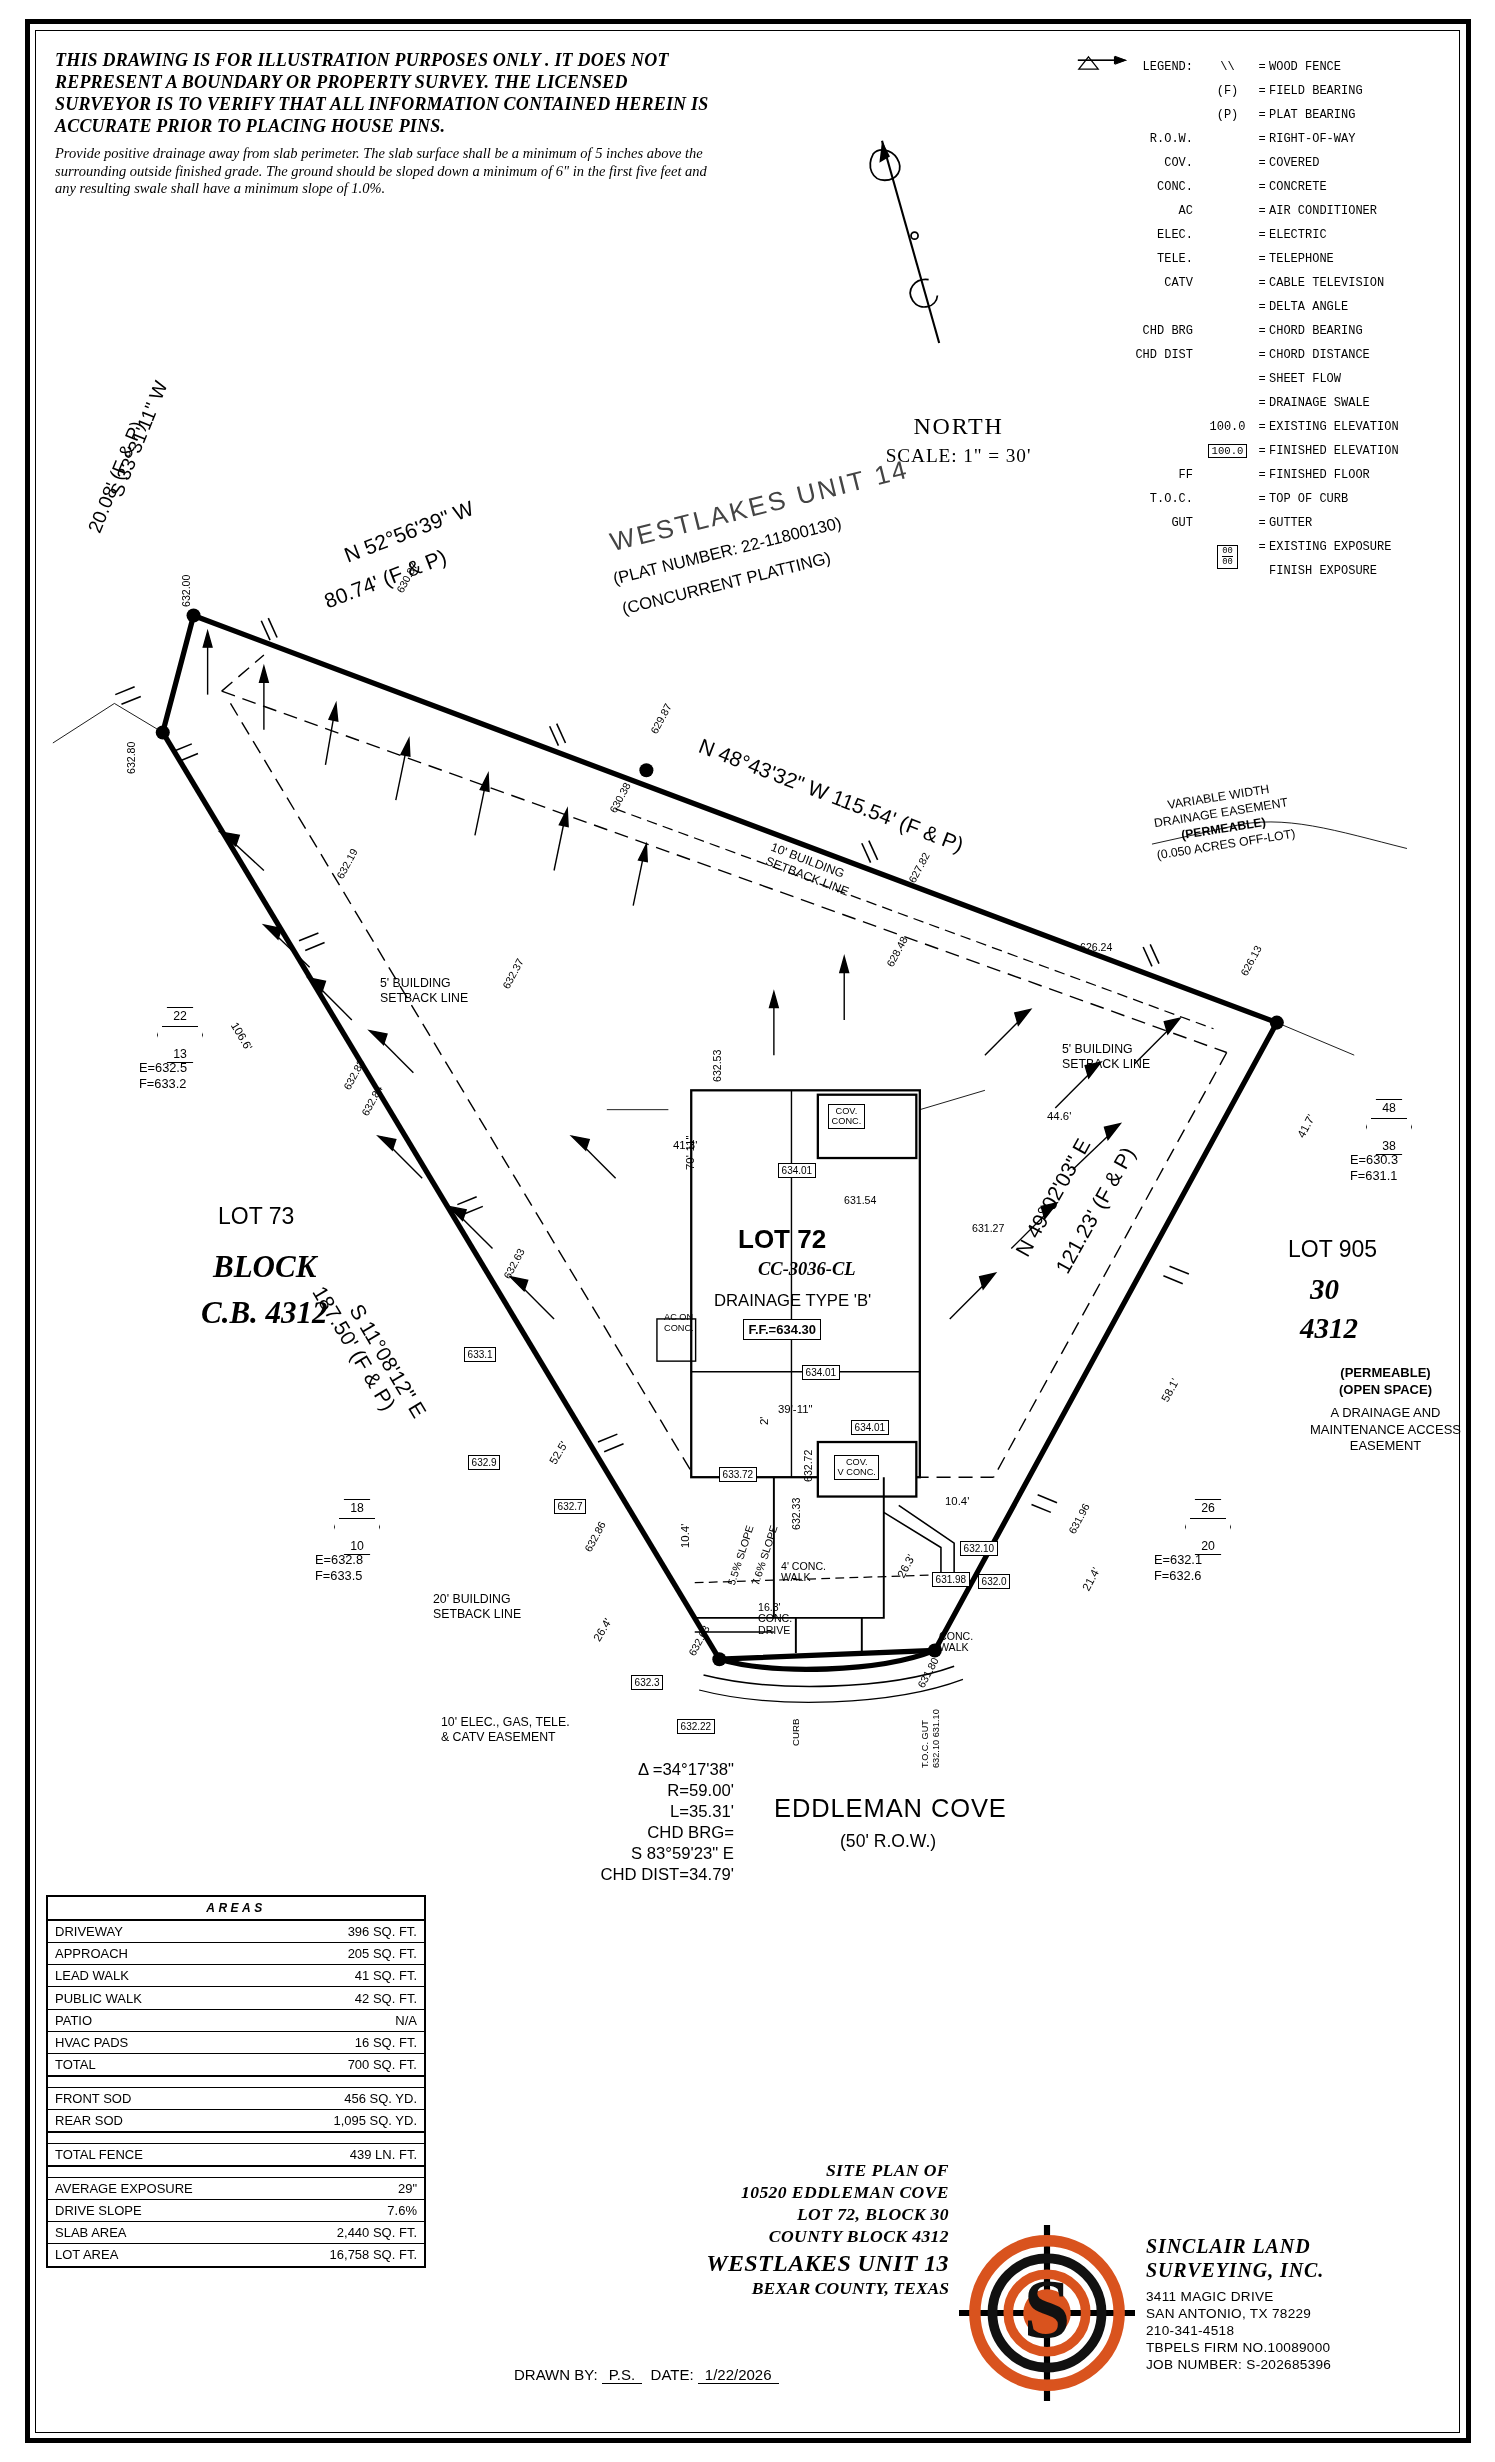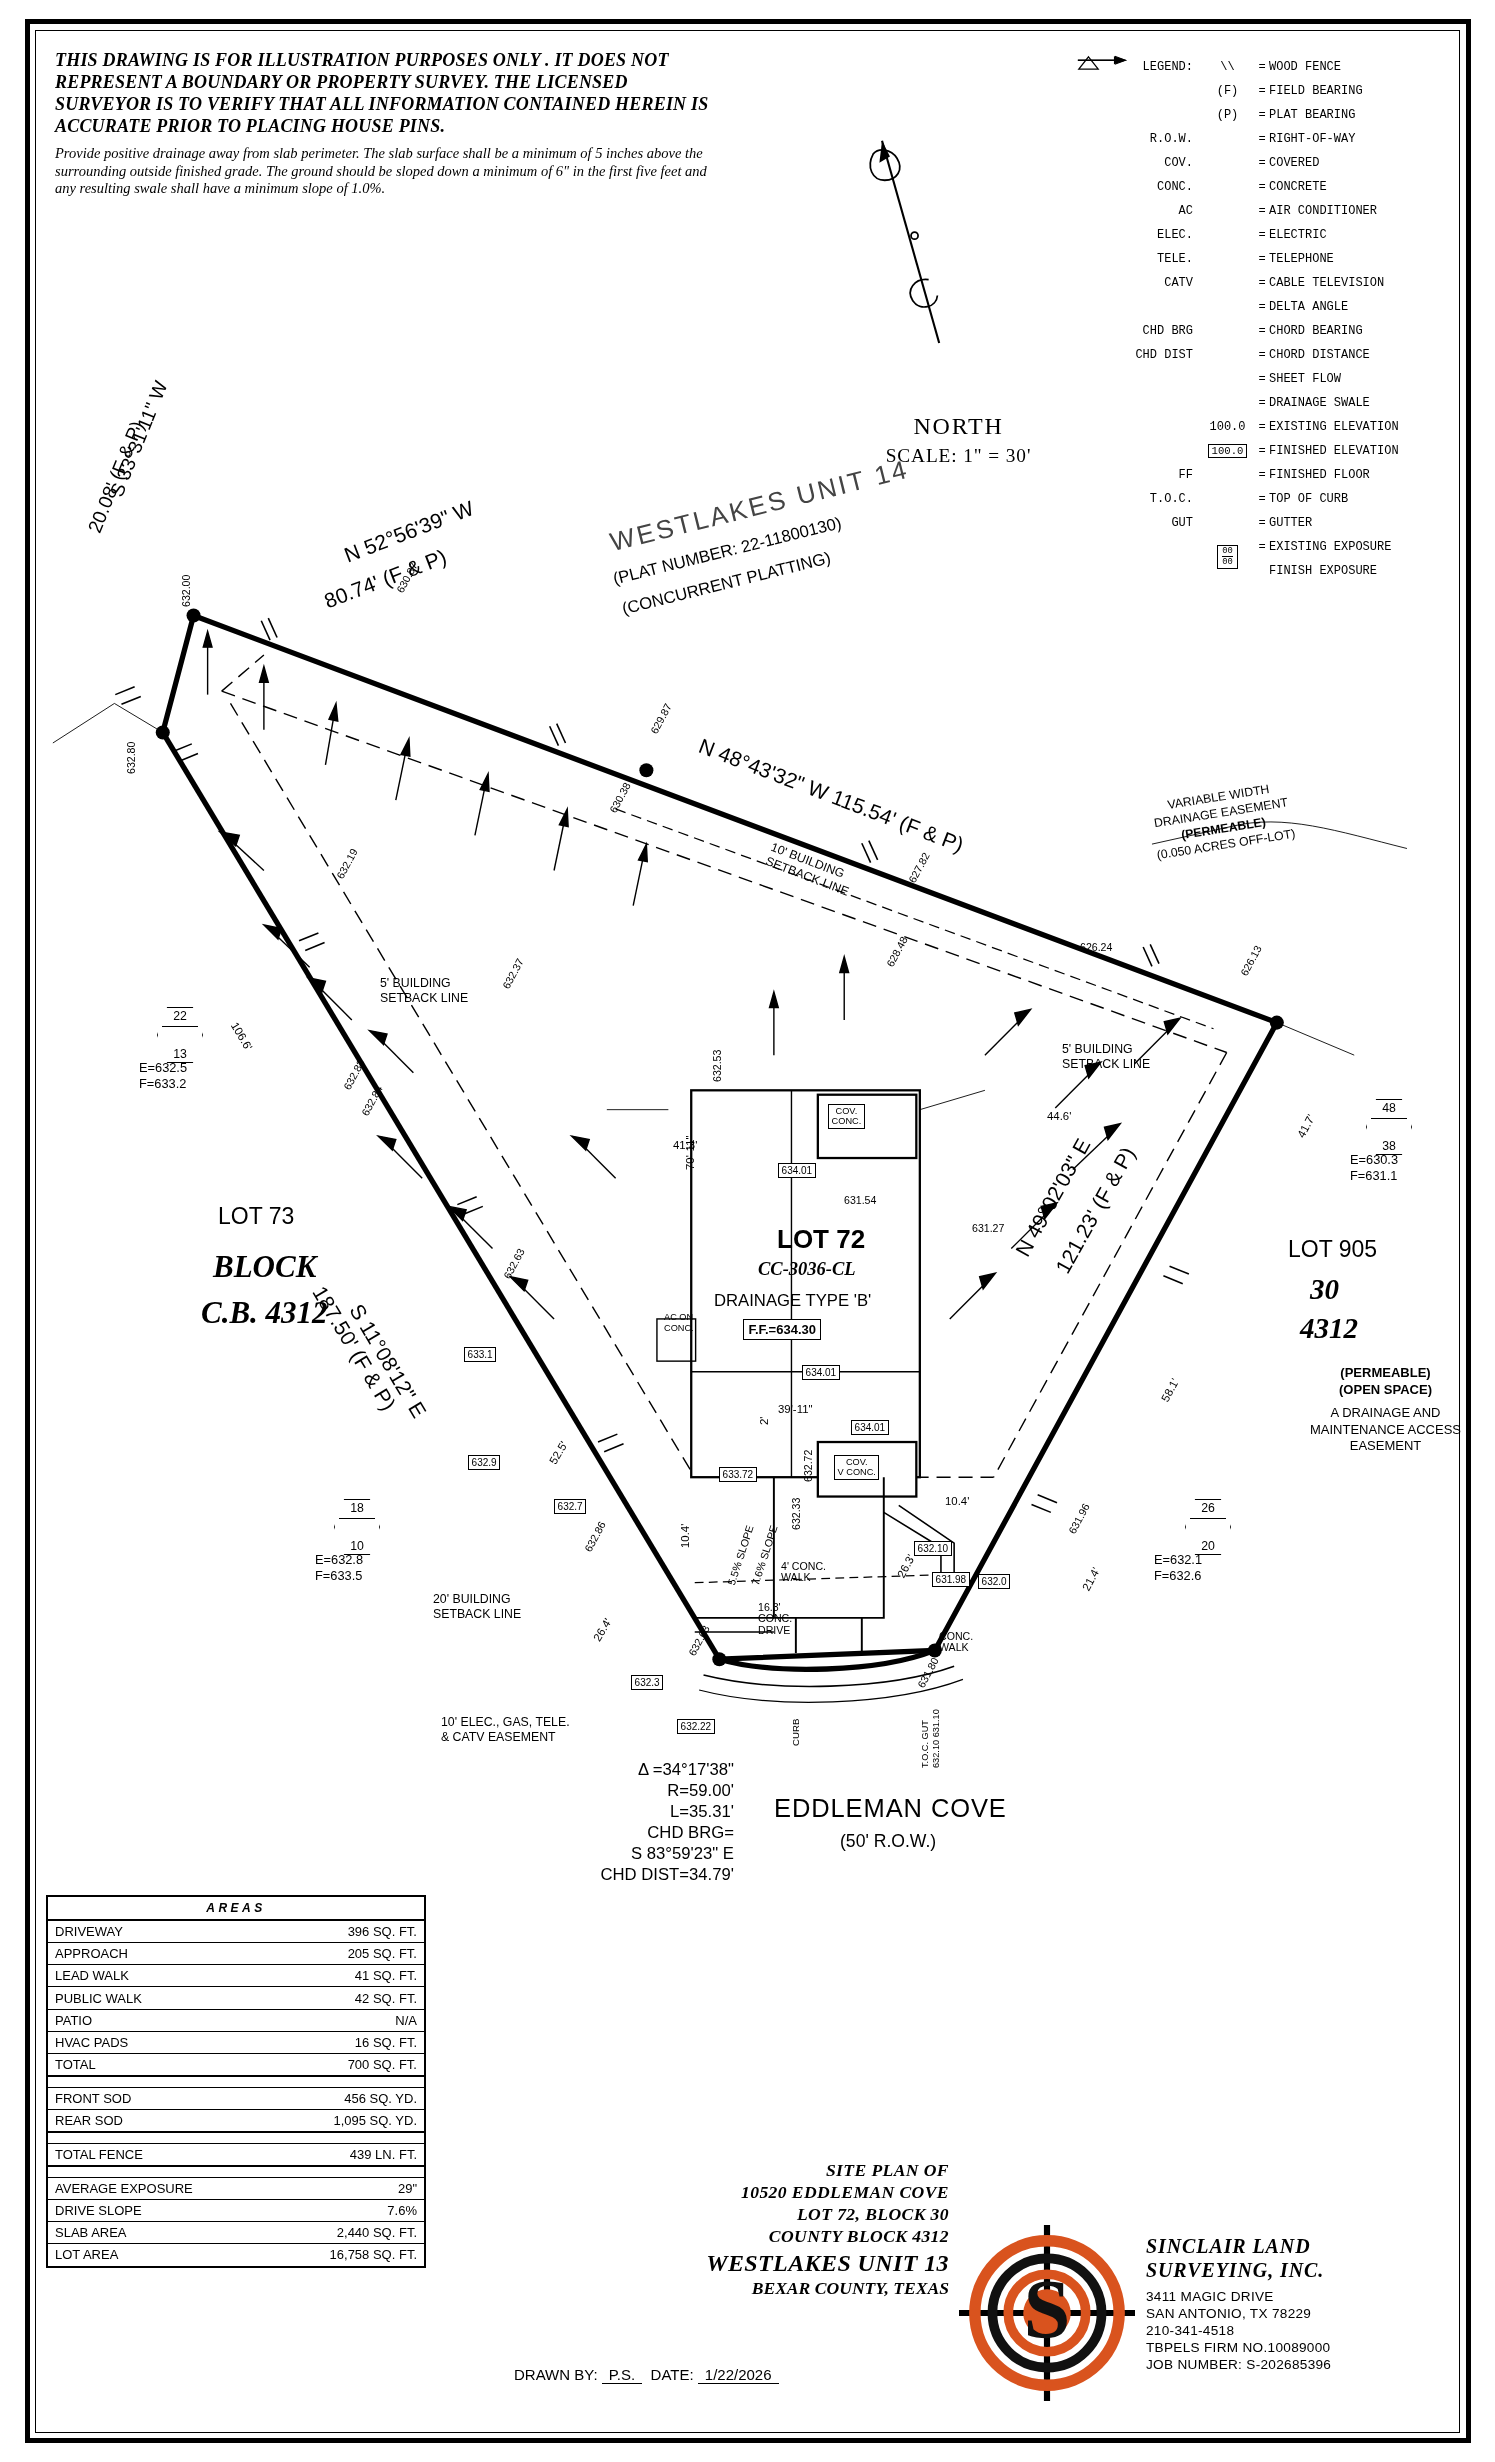--- a/index.html
+++ b/index.html
@@ -456,21 +456,21 @@
   </div>
   <div class="ef" style="left:1154px;top:1552px;">
     <div>E=632.1</div>
       <div>F=632.6</div>
   </div>
 
   <div class="abs" style="left:218px;top:1203px;font-size:23px;font-family:'Liberation Sans',sans-serif;">LOT 73</div>
   <div class="abs it" style="left:213px;top:1249px;font-size:31px;font-weight:bold;">BLOCK</div>
   <div class="abs it" style="left:201px;top:1295px;font-size:31px;font-weight:bold;">C.B. 4312</div>
 
-  <div class="abs" style="left:777px;top:1224px;font-size:26px;font-weight:bold;font-family:'Liberation Sans',sans-serif;">LOT 72</div>
+  <div class="abs" style="left:738px;top:1224px;font-size:26px;font-weight:bold;font-family:'Liberation Sans',sans-serif;">LOT 72</div>
   <div class="abs it" style="left:758px;top:1259px;font-size:18.5px;font-weight:bold;">CC-3036-CL</div>
   <div class="abs" style="left:714px;top:1291px;font-size:16.7px;font-family:'Liberation Sans',sans-serif;">DRAINAGE TYPE 'B'</div>
   <div class="ffbox" style="left:743px;top:1319px;">F.F.=634.30</div>
 
   <div class="abs" style="left:1288px;top:1236px;font-size:23px;font-family:'Liberation Sans',sans-serif;">LOT 905</div>
   <div class="abs it" style="left:1310px;top:1273px;font-size:29px;font-weight:bold;">30</div>
   <div class="abs it" style="left:1300px;top:1312px;font-size:29px;font-weight:bold;">4312</div>
   <div class="abs" style="left:1302px;top:1365px;font-size:13px;font-weight:bold;font-family:'Liberation Sans',sans-serif;line-height:16.7px;text-align:center;width:167px;">
     <div>(PERMEABLE)</div>
     <div>(OPEN SPACE)</div>
@@ -528,21 +528,21 @@
   <div class="boxlbl" style="left:778px;top:1163px;">634.01</div>
   <div class="boxlbl" style="left:802px;top:1365px;">634.01</div>
   <div class="boxlbl" style="left:851px;top:1420px;">634.01</div>
   <div class="boxlbl" style="left:719px;top:1467px;">633.72</div>
   <div class="boxlbl" style="left:464px;top:1347px;">633.1</div>
   <div class="boxlbl" style="left:468px;top:1455px;">632.9</div>
   <div class="boxlbl" style="left:554px;top:1499px;">632.7</div>
   <div class="boxlbl" style="left:631px;top:1675px;">632.3</div>
   <div class="boxlbl" style="left:677px;top:1719px;">632.22</div>
   <div class="boxlbl" style="left:932px;top:1572px;">631.98</div>
-  <div class="boxlbl" style="left:914px;top:1541px;">632.10</div>
+  <div class="boxlbl" style="left:960px;top:1541px;">632.10</div>
   <div class="boxlbl" style="left:978px;top:1574px;">632.0</div>
 
   <div class="abs" style="left:778px;top:1403px;font-size:11.4px;font-family:'Liberation Sans',sans-serif;">39'-11"</div>
   <div class="abs" style="left:673px;top:1139px;font-size:11.4px;font-family:'Liberation Sans',sans-serif;">41.3'</div>
   <div class="abs" style="left:1047px;top:1110px;font-size:11.4px;font-family:'Liberation Sans',sans-serif;">44.6'</div>
   <div class="abs rot" style="left:684px;top:1170px;transform:rotate(-90deg);font-size:11.4px;font-family:'Liberation Sans',sans-serif;">70'-11"</div>
   <div class="abs rot" style="left:895px;top:1574px;transform:rotate(-62deg);font-size:11.4px;font-family:'Liberation Sans',sans-serif;">26.3'</div>
   <div class="abs" style="left:945px;top:1495px;font-size:11.4px;font-family:'Liberation Sans',sans-serif;">10.4'</div>
   <div class="abs rot" style="left:679px;top:1548px;transform:rotate(-90deg);font-size:11.4px;font-family:'Liberation Sans',sans-serif;">10.4'</div>
   <div class="abs rot" style="left:1080px;top:1587px;transform:rotate(-62deg);font-size:11.4px;font-family:'Liberation Sans',sans-serif;">21.4'</div>

